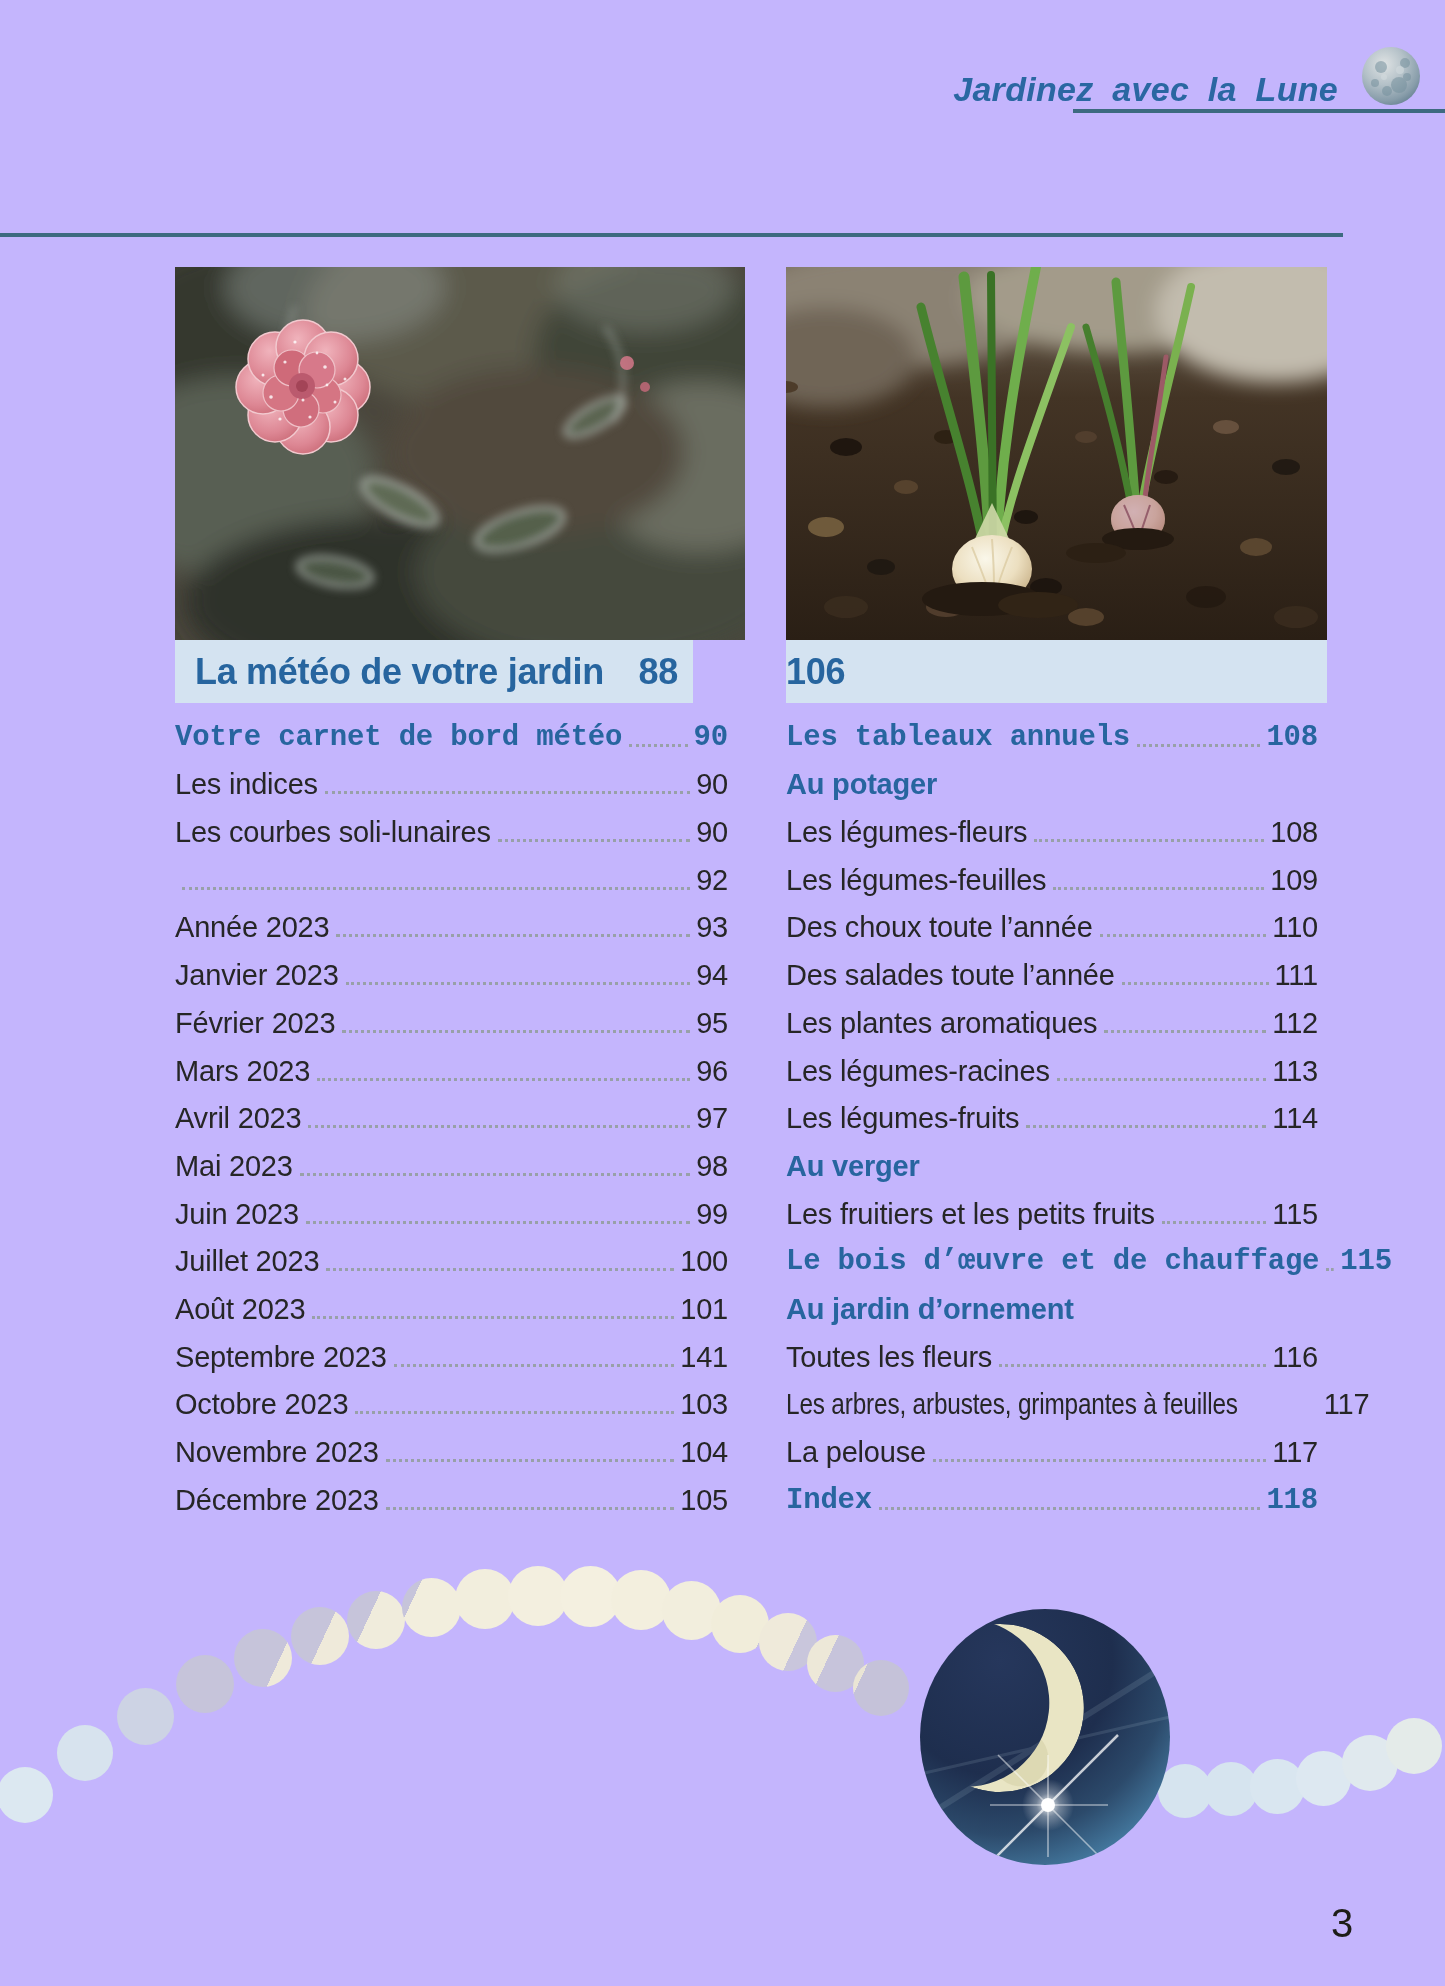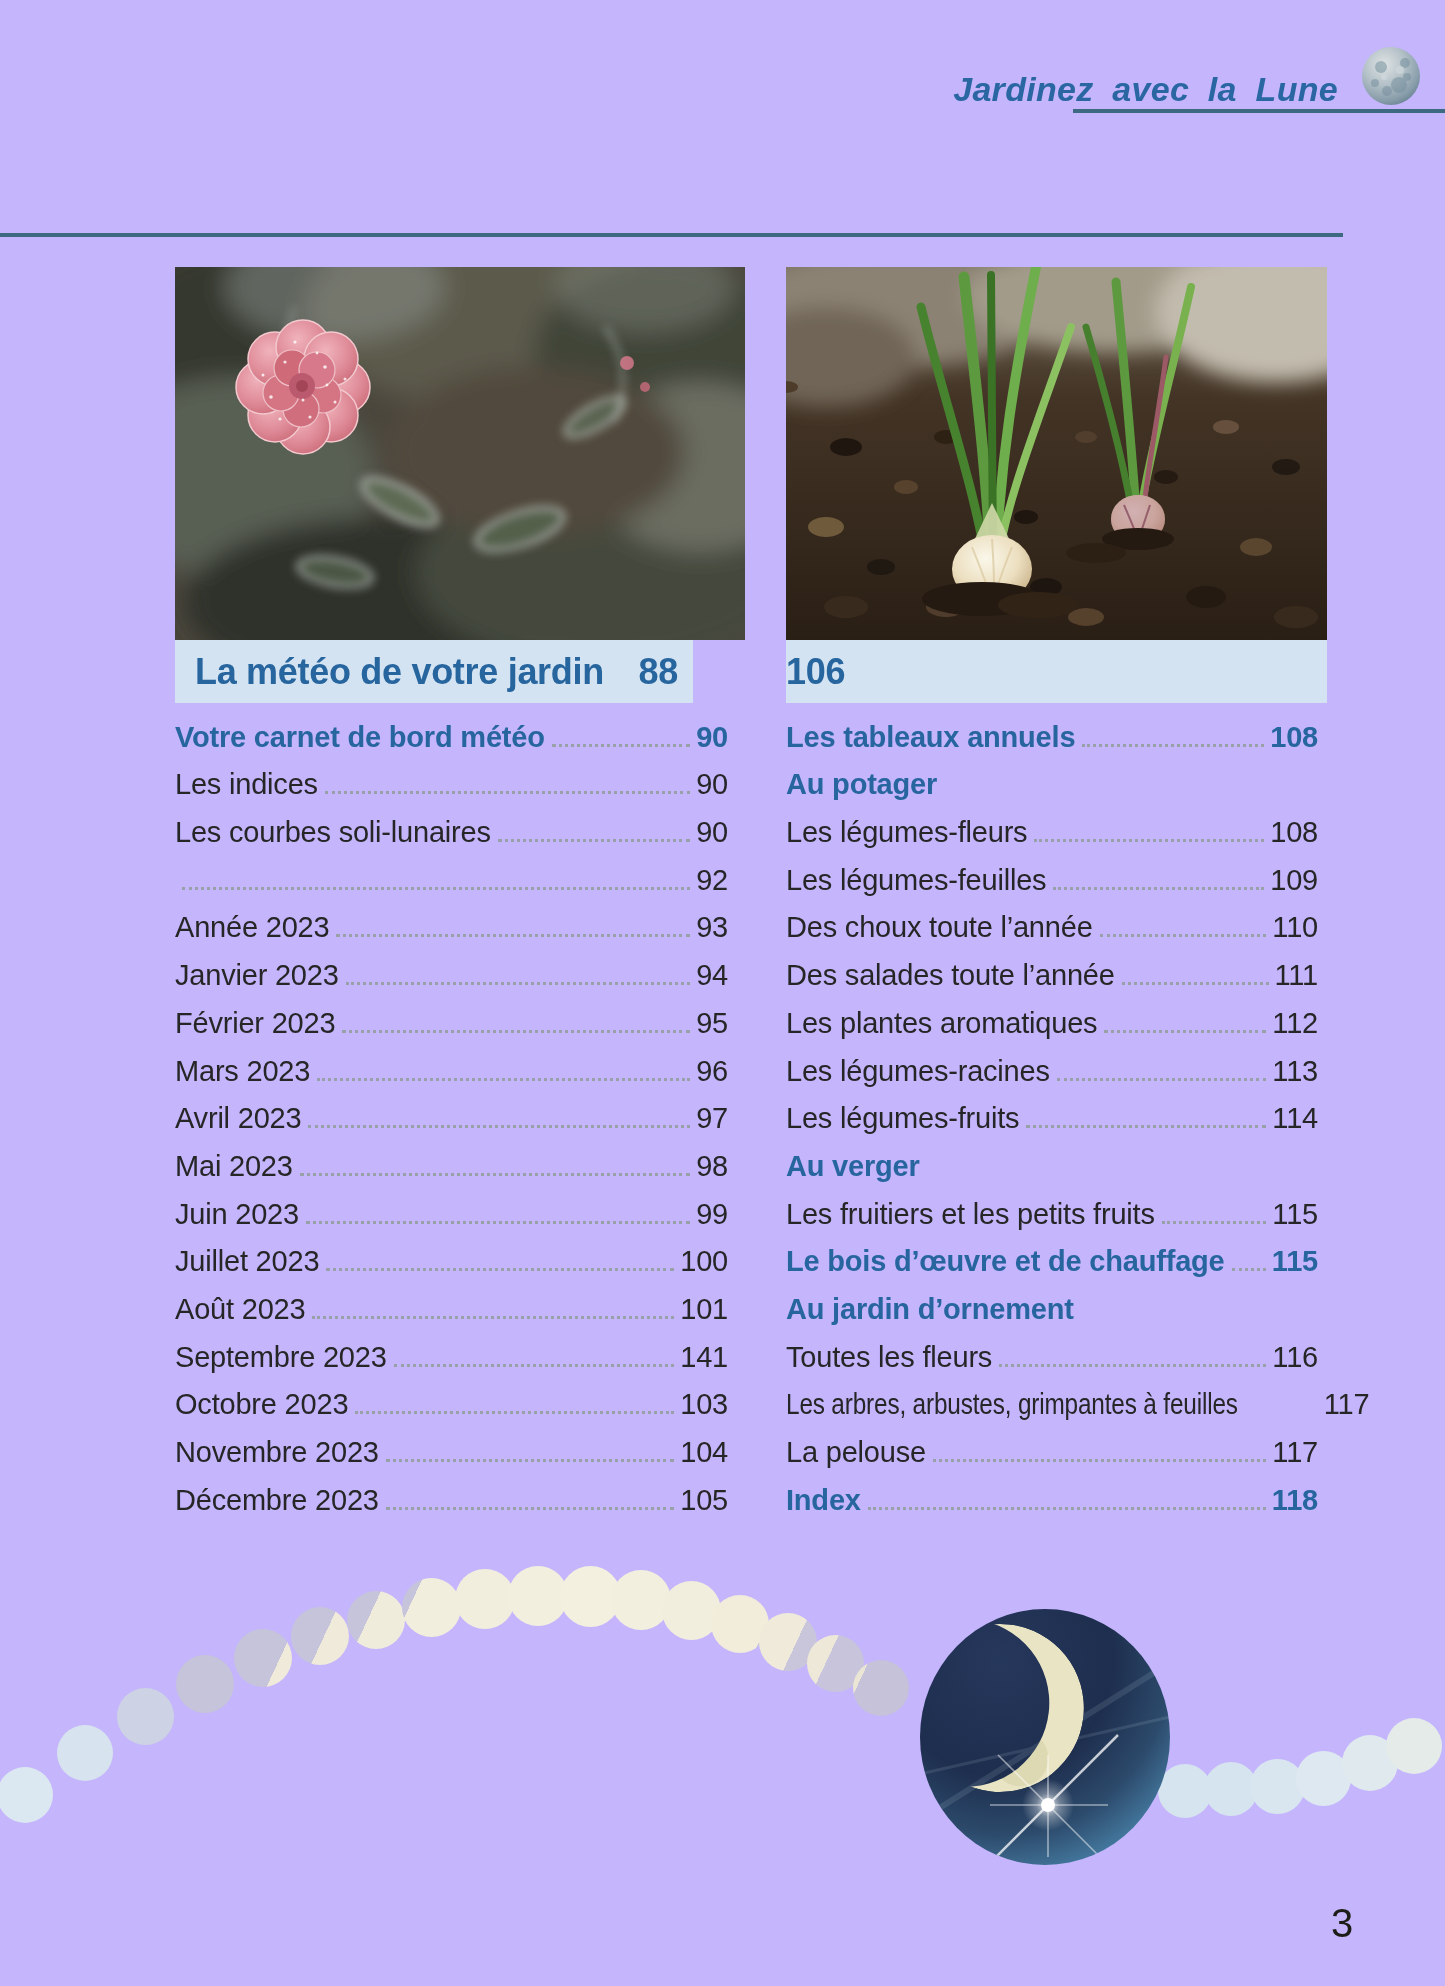--- a/index.html
+++ b/index.html
@@ -32,21 +32,21 @@
   .entries{position:absolute;top:712px;}
   .entries.c0{left:175px;width:570px;padding-right:0;}
   .entries.c1{left:786px;width:541px;}
   .toc-row{display:flex;align-items:flex-end;height:47.7px;box-sizing:border-box;
            padding-bottom:8px;font-size:29px;color:#262626;letter-spacing:-.2px;}
   .entries.c0 .toc-row{padding-right:17px;}
   .entries.c1 .toc-row{padding-right:9px;}
   .toc-row .label{white-space:nowrap;line-height:1;}
   .toc-row .leader{flex:1;border-bottom:3px dotted #98a0a8;margin:0 6px 5px 7px;min-width:8px;}
   .toc-row .pnum{line-height:1;}
-  .toc-row.bold{font-weight:700;color:#27659f;}
+  .toc-row.bold{font-weight:700;color:#27659f;font-family:Liberation Mono, monospace;}
   .toc-row.section{font-weight:700;color:#27659f;}
   .toc-row.noleader .leader{border-bottom:none;margin:0;min-width:0;}
   .toc-row.noleader .label{transform:scaleX(.84);transform-origin:left bottom;}
 
   
   .ph{position:absolute;border-radius:50%;}
   .big-moon{position:absolute;left:920px;top:1609px;width:250px;height:256px;}
   .folio{position:absolute;left:1318px;top:1901px;width:48px;text-align:center;
          font-size:40px;font-weight:400;color:#1d1d17;}
 </style>

